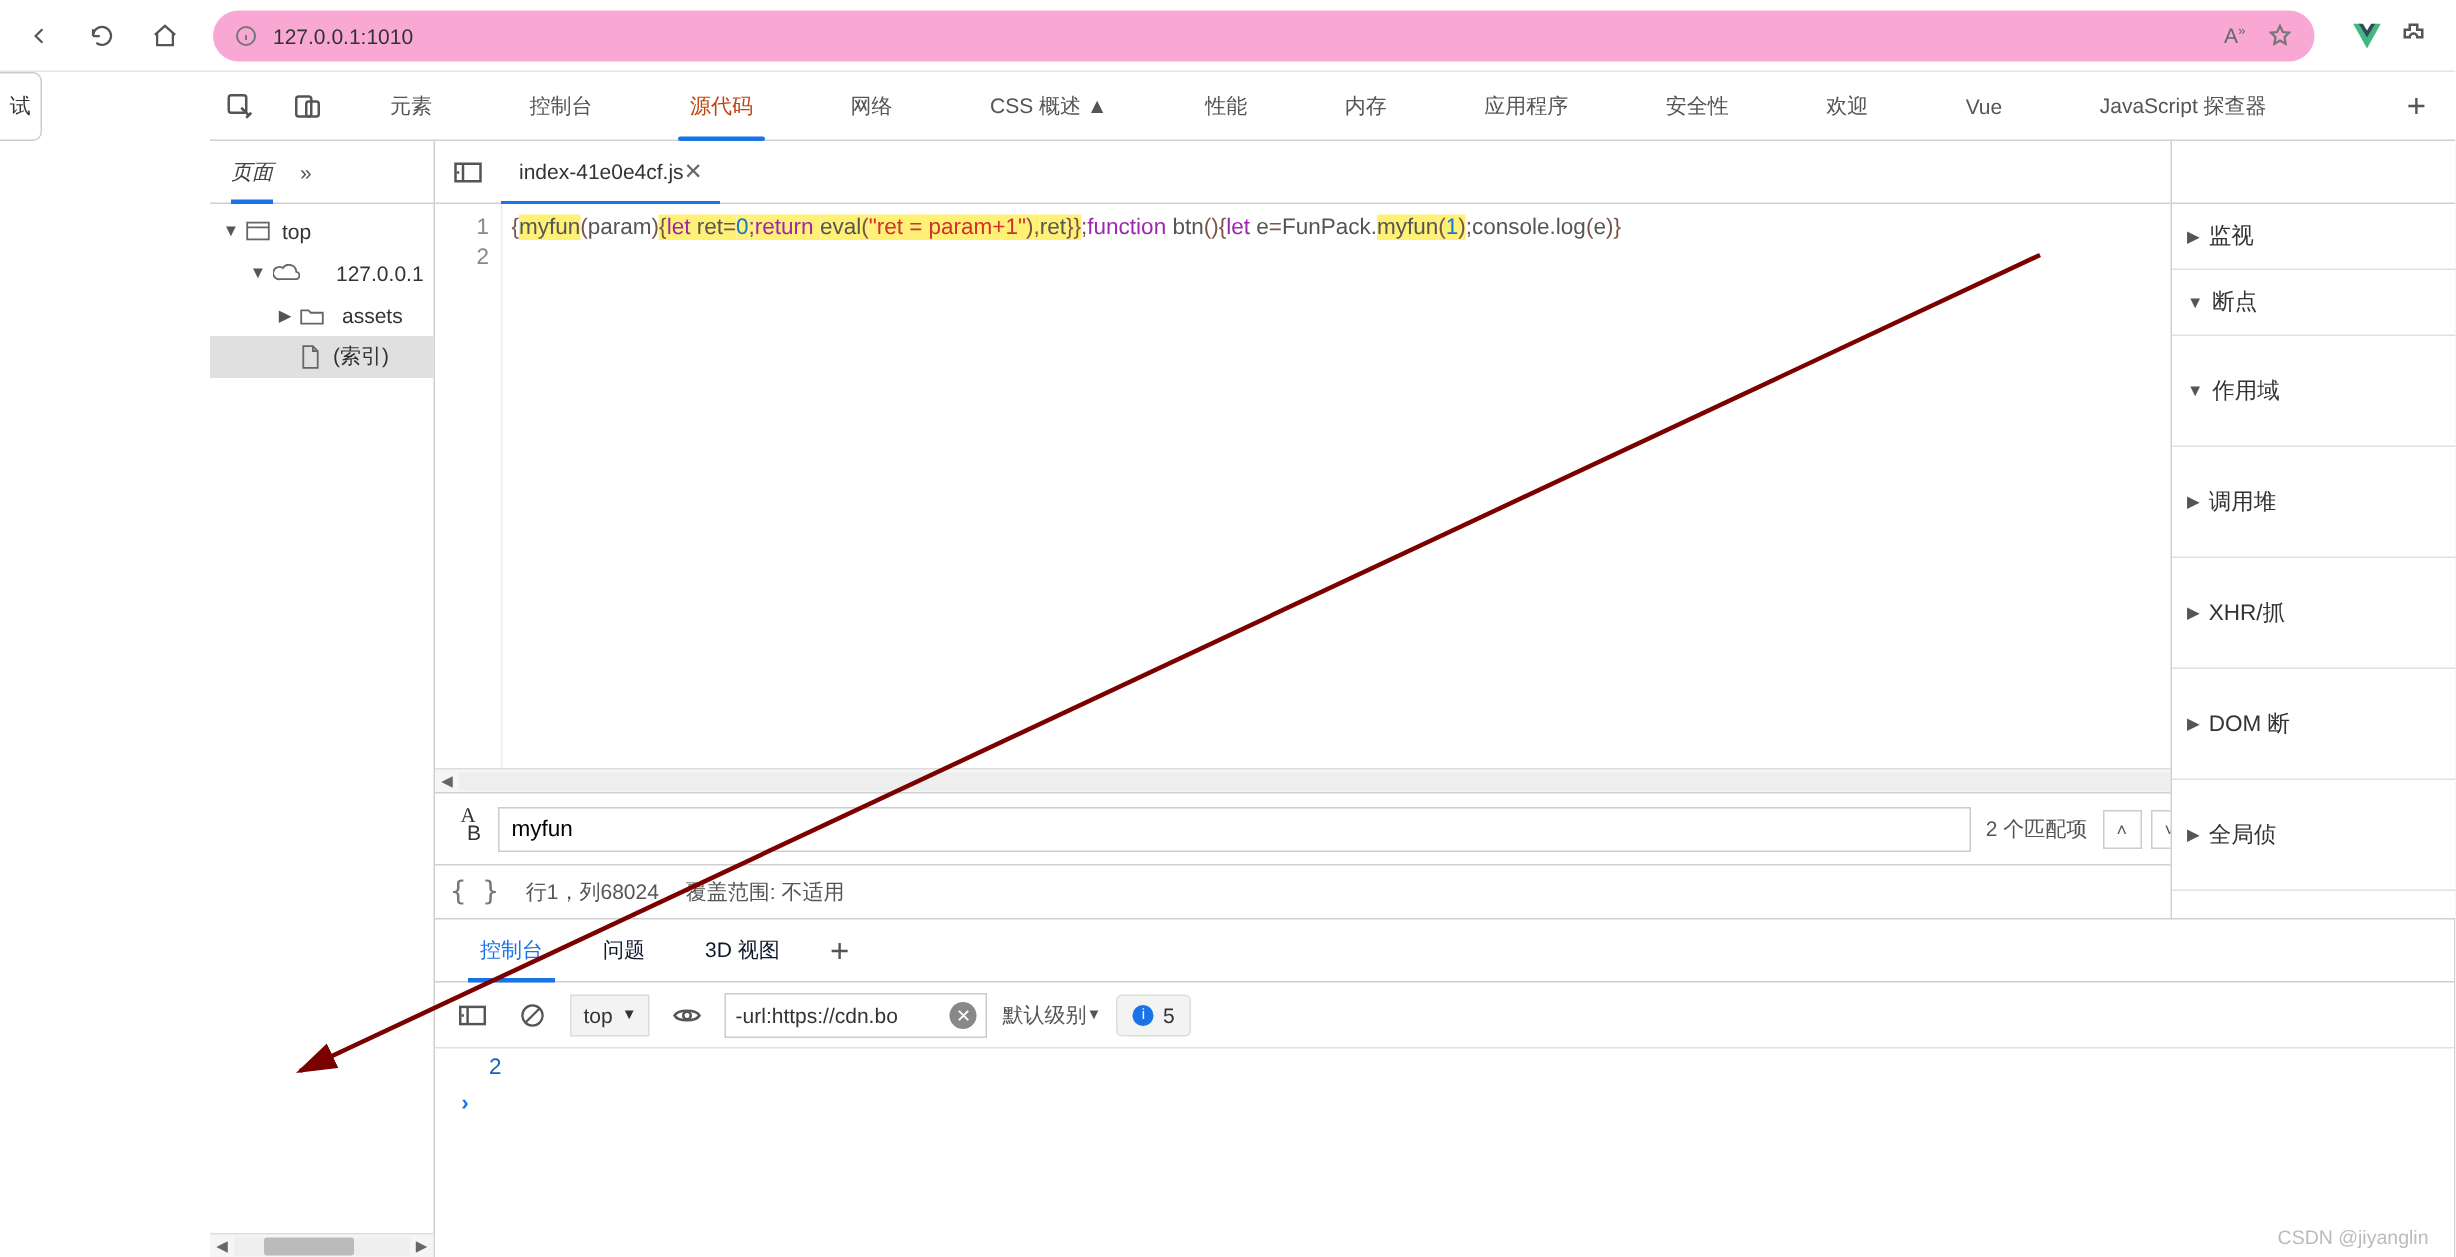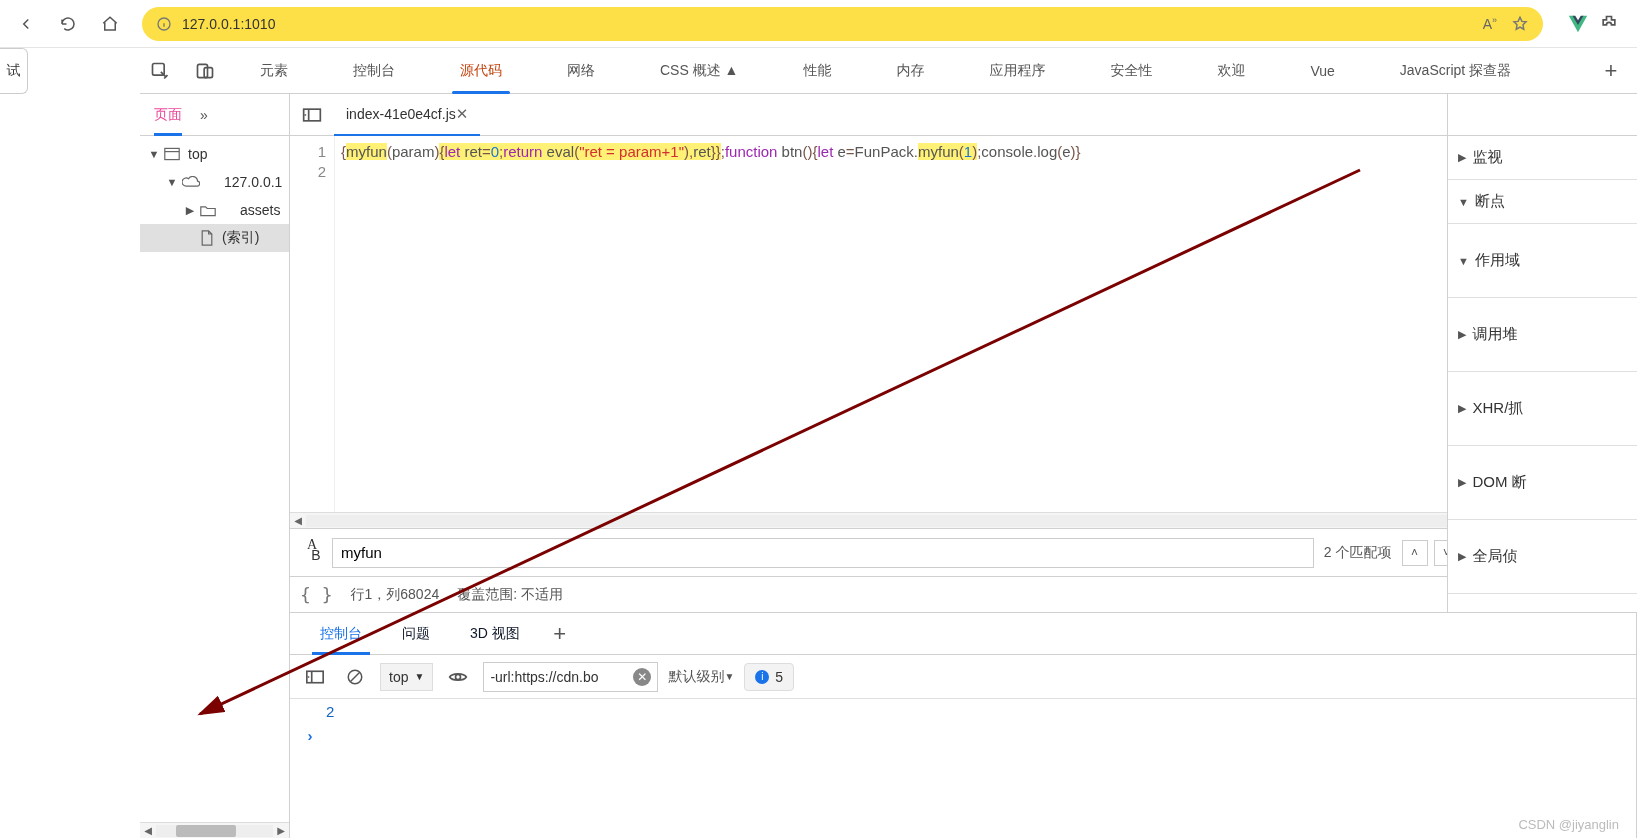--- a/index.html
+++ b/index.html
@@ -1,34 +1,34 @@
 <!DOCTYPE html>
 <html><head>
 <meta charset="utf-8">
 <style>
 * { margin:0; padding:0; box-sizing:border-box; font-family:"Segoe UI","Microsoft YaHei",sans-serif; }
 body { font-size:14px; color:#333; background:#fff; width:1637px; height:838px; overflow:hidden; position:relative; }
 .browser-toolbar { height:48px; display:flex; align-items:center; padding:0 10px; border-bottom:1px solid #e5e5e5; gap:10px; }
 .browser-toolbar .icon { width:32px; height:32px; display:flex; align-items:center; justify-content:center; color:#555; border-radius:4px; }
-.addr-bar { flex:1; height:34px; background:#fde047; border-radius:17px; display:flex; align-items:center; padding:0 14px; gap:10px; margin:0 6px; }
+.addr-bar { flex:1; height:34px; background:#f9a8d4; border-radius:17px; display:flex; align-items:center; padding:0 14px; gap:10px; margin:0 6px; }
 .addr-bar span.url { color:#333; }
 .addr-bar .right-icons { margin-left:auto; display:flex; gap:14px; color:#666; }
 .ext-icons { display:flex; gap:10px; align-items:center; padding:0 8px; }
 .left-stub { position:absolute; left:0; top:48px; width:28px; height:46px; background:#fff; border:1px solid #ccc; border-left:none; border-radius:0 6px 6px 0; display:flex; align-items:center; justify-content:center; font-size:14px; }
 .devtools { position:absolute; left:140px; top:48px; right:0; bottom:0; display:flex; flex-direction:column; background:#fff; }
 .dt-tabs { height:46px; border-bottom:1px solid #d0d0d0; display:flex; align-items:center; padding:0 10px; gap:25px; }
 .dt-tabs .tab { padding:0 20px; height:46px; display:flex; align-items:center; color:#555; cursor:pointer; position:relative; white-space:nowrap; }
 .dt-tabs .tab.active { color:#c2410c; }
 .dt-tabs .tab.active::after { content:""; position:absolute; bottom:0; left:12px; right:12px; height:3px; background:#1a73e8; border-radius:2px; }
 .dt-tabs .plus { margin-left:auto; width:32px; height:32px; display:flex; align-items:center; justify-content:center; font-size:22px; color:#555; }
 .dt-body { flex:1; display:flex; min-height:0; }
 .nav-panel { width:150px; border-right:1px solid #d0d0d0; display:flex; flex-direction:column; }
 .nav-tabs { height:42px; border-bottom:1px solid #d0d0d0; display:flex; align-items:center; padding:0 14px; gap:18px; }
 .nav-tabs .ntab { height:42px; display:flex; align-items:center; color:#555; position:relative; }
-.nav-tabs .ntab.active { color:#ec4899; }
+.nav-tabs .ntab.active { color:#404040;font-style:italic; }
 .nav-tabs .ntab.active::after { content:""; position:absolute; bottom:0; left:0; right:0; height:3px; background:#1a73e8; }
 .tree { flex:1; padding:4px 0; overflow:hidden; font-size:14px; }
 .tree-row { height:28px; display:flex; align-items:center; padding-left:8px; gap:4px; white-space:nowrap; }
 .tree-row .tw { width:12px; text-align:center; color:#555; font-size:11px; }
 .tree-row.sel { background:#e0e0e0; }
 .hscroll { height:16px; background:#f5f5f5; border-top:1px solid #ddd; display:flex; align-items:center; }
 .hscroll .arr { width:16px; text-align:center; font-size:10px; color:#666; }
 .hscroll .track { flex:1; height:12px; background:#eee; position:relative; }
 .hscroll .thumb { position:absolute; top:0; height:12px; background:#bbb; border-radius:2px; }
 
@@ -187,21 +187,21 @@
             <svg width="18" height="12" viewBox="0 0 22 14" fill="none" stroke="#666" stroke-width="1.5">
               <path d="M6 12a5 5 0 1 1 2-9 6 6 0 0 1 11 3 3 3 0 0 1-1 6z"></path>
             </svg>
             <span style="margin-left:20px">127.0.0.1</span>
           </div>
           <div class="tree-row" style="padding-left: 44px;">
             <span class="tw">▶</span>
             <svg width="16" height="13" viewBox="0 0 20 15" fill="none" stroke="#666" stroke-width="1.5">
               <path d="M1 3h6l2 2h10v9H1z"></path>
             </svg>
-            <span style="margin-left:20px">assets</span>
+            <span style="margin-left:8px">assets</span>
           </div>
           <div class="tree-row sel" style="padding-left: 44px;">
             <span class="tw"></span>
             <svg width="14" height="16" viewBox="0 0 16 20" fill="none" stroke="#666" stroke-width="1.5">
               <path d="M2 1h8l4 4v14H2z M10 1v4h4"></path>
             </svg>
             <span style="margin-left:4px">(索引)</span>
           </div>
         </div>
       <div class="hscroll">

